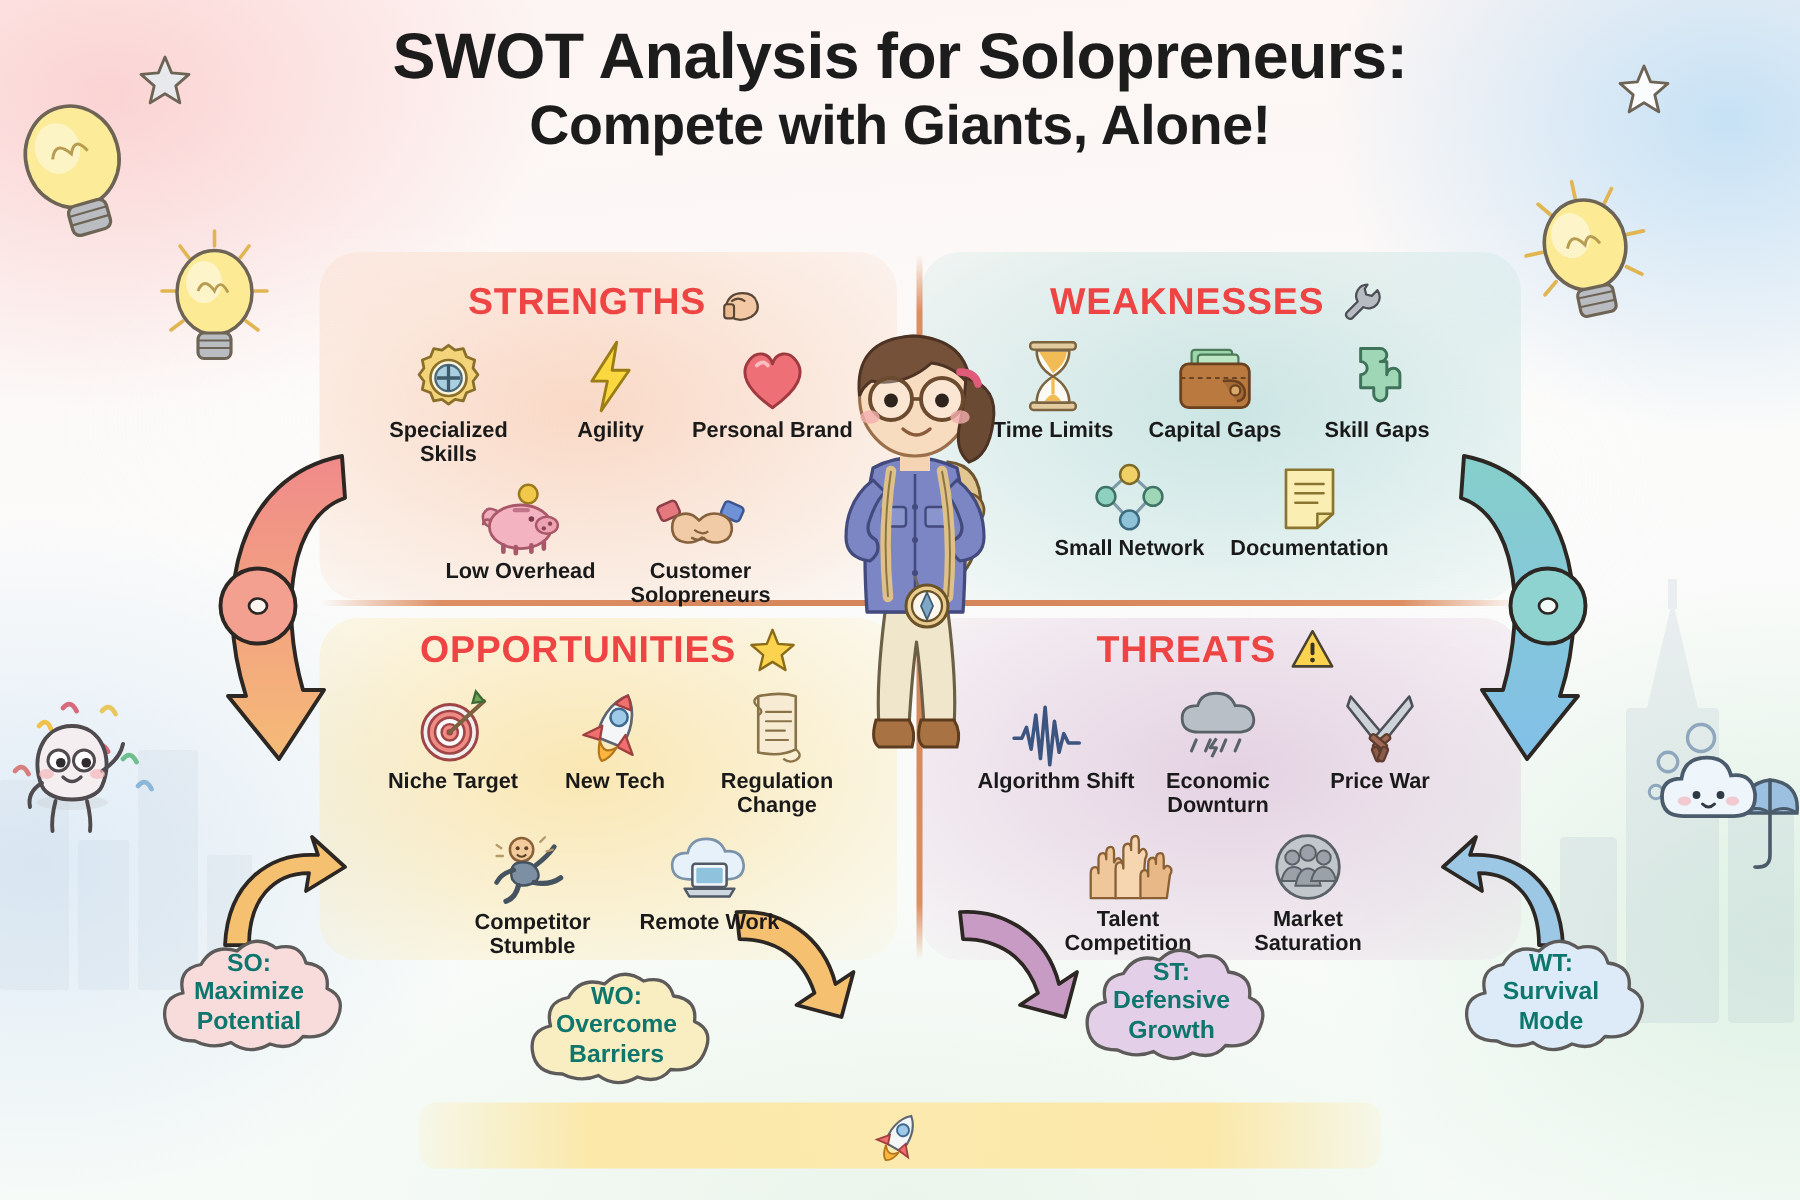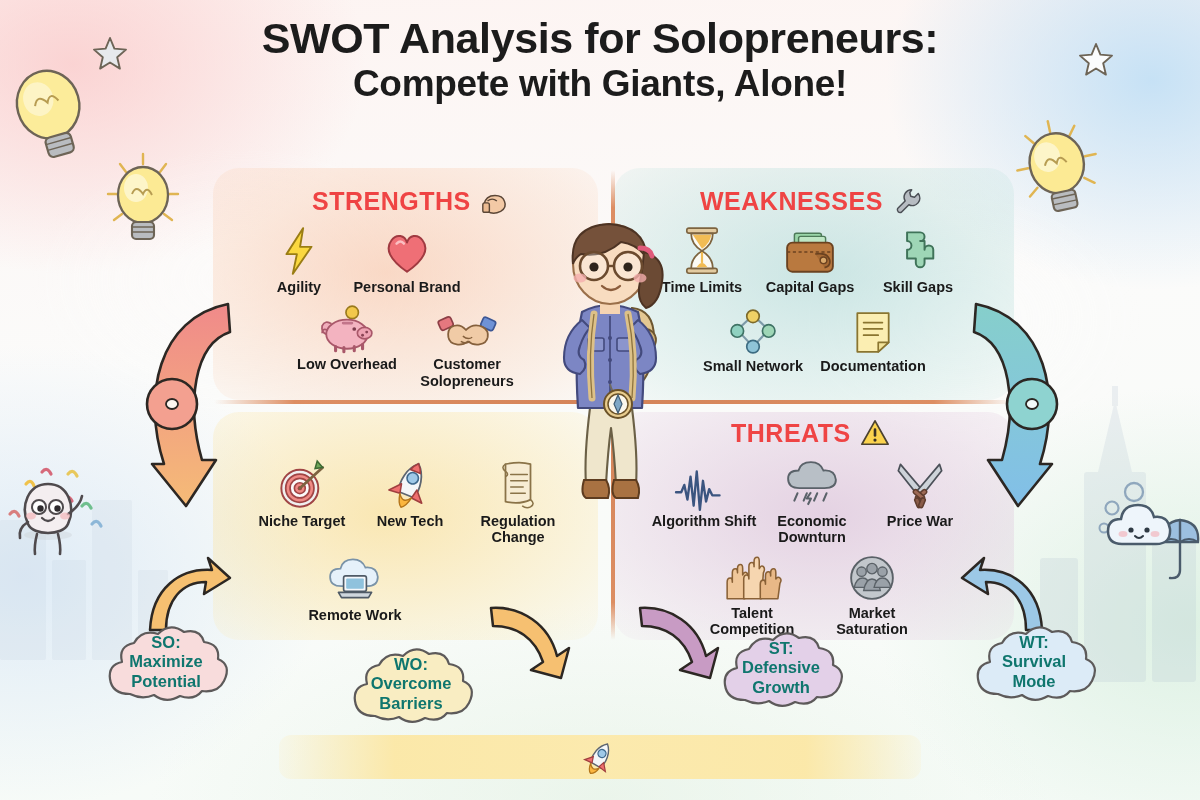--- a/index.html
+++ b/index.html
@@ -258,31 +258,48 @@
       <path d="M8 16 q5-4 10 0" fill="none" stroke="#5b4636" stroke-width="1.5"></path>
       <rect x="3" y="18" width="7" height="10" rx="2" fill="#ecbb92" stroke="#5b4636" stroke-width="1.5"></rect>
     </svg>
   </div>
   <div class="q-head h-w">
     <span class="ht">WEAKNESSES</span>
     <svg width="30" height="30" viewBox="0 0 32 32">
       <path d="M21 4 a8 8 0 0 0 -7 12 L6 24 a3 3 0 0 0 4 4 l8-8 a8 8 0 0 0 10-12 l-4 4 -4-1 -1-4 Z" fill="#b7bcc2" stroke="#4b4f55" stroke-width="1.6" stroke-linejoin="round"></path>
     </svg>
   </div>
+  <div class="q-head h-o">
+    <span class="ht">OPPORTUNITIES</span>
+    <svg width="30" height="30" viewBox="0 0 32 32">
+      <path d="M16 2 L20 12 L31 12.8 L22.6 20 L25.2 30.6 L16 24.8 L6.8 30.6 L9.4 20 L1 12.8 L12 12 Z" fill="#fbd34e" stroke="#8a6b18" stroke-width="1.7" stroke-linejoin="round"></path>
+    </svg>
+  </div>
   <div class="q-head h-t">
     <span class="ht">THREATS</span>
     <svg width="30" height="30" viewBox="0 0 32 32">
       <path d="M16 3 L30 28 L2 28 Z" fill="#fbd34e" stroke="#4b4230" stroke-width="1.8" stroke-linejoin="round"></path>
       <rect x="14.6" y="11" width="2.8" height="9" rx="1.4" fill="#3b3223"></rect>
       <circle cx="16" cy="23.5" r="1.7" fill="#3b3223"></circle>
     </svg>
   </div>
 
   <div class="items it-s">
     <div class="row">
+      <div class="item">
+        <span class="ico">
+          <svg width="48" height="48" viewBox="0 0 44 44">
+            <path d="M22 2 l4 3 5-1 2 5 5 2 -1 5 3 4 -3 4 1 5 -5 2 -2 5 -5-1 -4 3 -4-3 -5 1 -2-5 -5-2 1-5 -3-4 3-4 -1-5 5-2 2-5 5 1 Z" fill="#f3d47a" stroke="#8a6f2a" stroke-width="1.7" stroke-linejoin="round"></path>
+            <circle cx="22" cy="22" r="11" fill="#fdf6dd" stroke="#8a6f2a" stroke-width="1.6"></circle>
+            <circle cx="22" cy="22" r="8" fill="#a9cfe0" stroke="#4b6b7a" stroke-width="1.5"></circle>
+            <path d="M22 14v16M15 22h14" stroke="#3d5b6b" stroke-width="2"></path>
+          </svg>
+        </span>
+        <span class="lbl">Specialized Skills</span>
+      </div>
       <div class="item">
         <span class="ico">
           <svg width="44" height="50" viewBox="0 0 36 48">
             <path d="M22 2 L6 27 L16 27 L12 46 L30 20 L19 20 Z" fill="#fbd83f" stroke="#9a7d14" stroke-width="1.8" stroke-linejoin="round"></path>
           </svg>
         </span>
         <span class="lbl">Agility</span>
       </div>
       <div class="item">
         <span class="ico">
@@ -428,20 +445,39 @@
             <path d="M32 38 q5 4 0 7 q-4 2 -8 -1" fill="none" stroke="#8a7348" stroke-width="1.5"></path>
             <path d="M13 14 h16M13 20 h16M13 26 h12M13 32 h14" stroke="#8a7348" stroke-width="1.4" stroke-linecap="round"></path>
           </svg>
         </span>
         <span class="lbl">Regulation Change</span>
       </div>
     </div>
     <div class="row" style="margin-top:4px;margin-left:48px;">
       <div class="item" style="width:118px;">
         <span class="ico">
+          <svg width="52" height="48" viewBox="0 0 50 44">
+            <circle cx="18" cy="9" r="7.5" fill="#f3ca9c" stroke="#8a6136" stroke-width="1.6"></circle>
+            <circle cx="15.5" cy="8" r="1.3" fill="#5b4228"></circle>
+            <circle cx="21" cy="8" r="1.3" fill="#5b4228"></circle>
+            <path d="M15 12 q3 3 6 0" stroke="#5b4228" stroke-width="1.4" fill="none"></path>
+            <path d="M14 18 q10-3 14 4 q3 6 -4 9 q-8 3 -12-3 q-2-7 2-10 Z" fill="#7d8fa3" stroke="#45525f" stroke-width="1.6"></path>
+            <path d="M27 19 q8-6 12-12" stroke="#45525f" stroke-width="3" fill="none" stroke-linecap="round"></path>
+            <path d="M13 22 q-8 2 -11 8" stroke="#45525f" stroke-width="3" fill="none" stroke-linecap="round"></path>
+            <path d="M26 30 q10 2 17 -3" stroke="#45525f" stroke-width="3.4" fill="none" stroke-linecap="round"></path>
+            <path d="M16 32 q-2 8 -8 10" stroke="#45525f" stroke-width="3.4" fill="none" stroke-linecap="round"></path>
+            <g stroke="#b59a6a" stroke-width="1.5" stroke-linecap="round">
+              <path d="M5 8 l-3-2M6 13 l-4 0M30 4 l3-3M34 10 l4-1"></path>
+            </g>
+          </svg>
+        </span>
+        <span class="lbl">Competitor Stumble</span>
+      </div>
+      <div class="item" style="width:118px;">
+        <span class="ico">
           <svg width="56" height="48" viewBox="0 0 54 44">
             <path d="M14 28 q-11 0 -11 -9 q0-8 10-8 q2-9 12-9 q9 0 12 8 q11-1 12 9 q0 9 -11 9 Z" fill="#e6f1fa" stroke="#7a93a8" stroke-width="1.7"></path>
             <rect x="16" y="18" width="22" height="15" rx="2" fill="#f4f7fa" stroke="#4f5a66" stroke-width="1.6"></rect>
             <rect x="18.5" y="20.5" width="17" height="10" rx="1" fill="#8fc2dd"></rect>
             <path d="M11 34 h32 l-3 5 h-26 Z" fill="#cfd7de" stroke="#4f5a66" stroke-width="1.6" stroke-linejoin="round"></path>
           </svg>
         </span>
         <span class="lbl">Remote Work</span>
       </div>
     </div>

